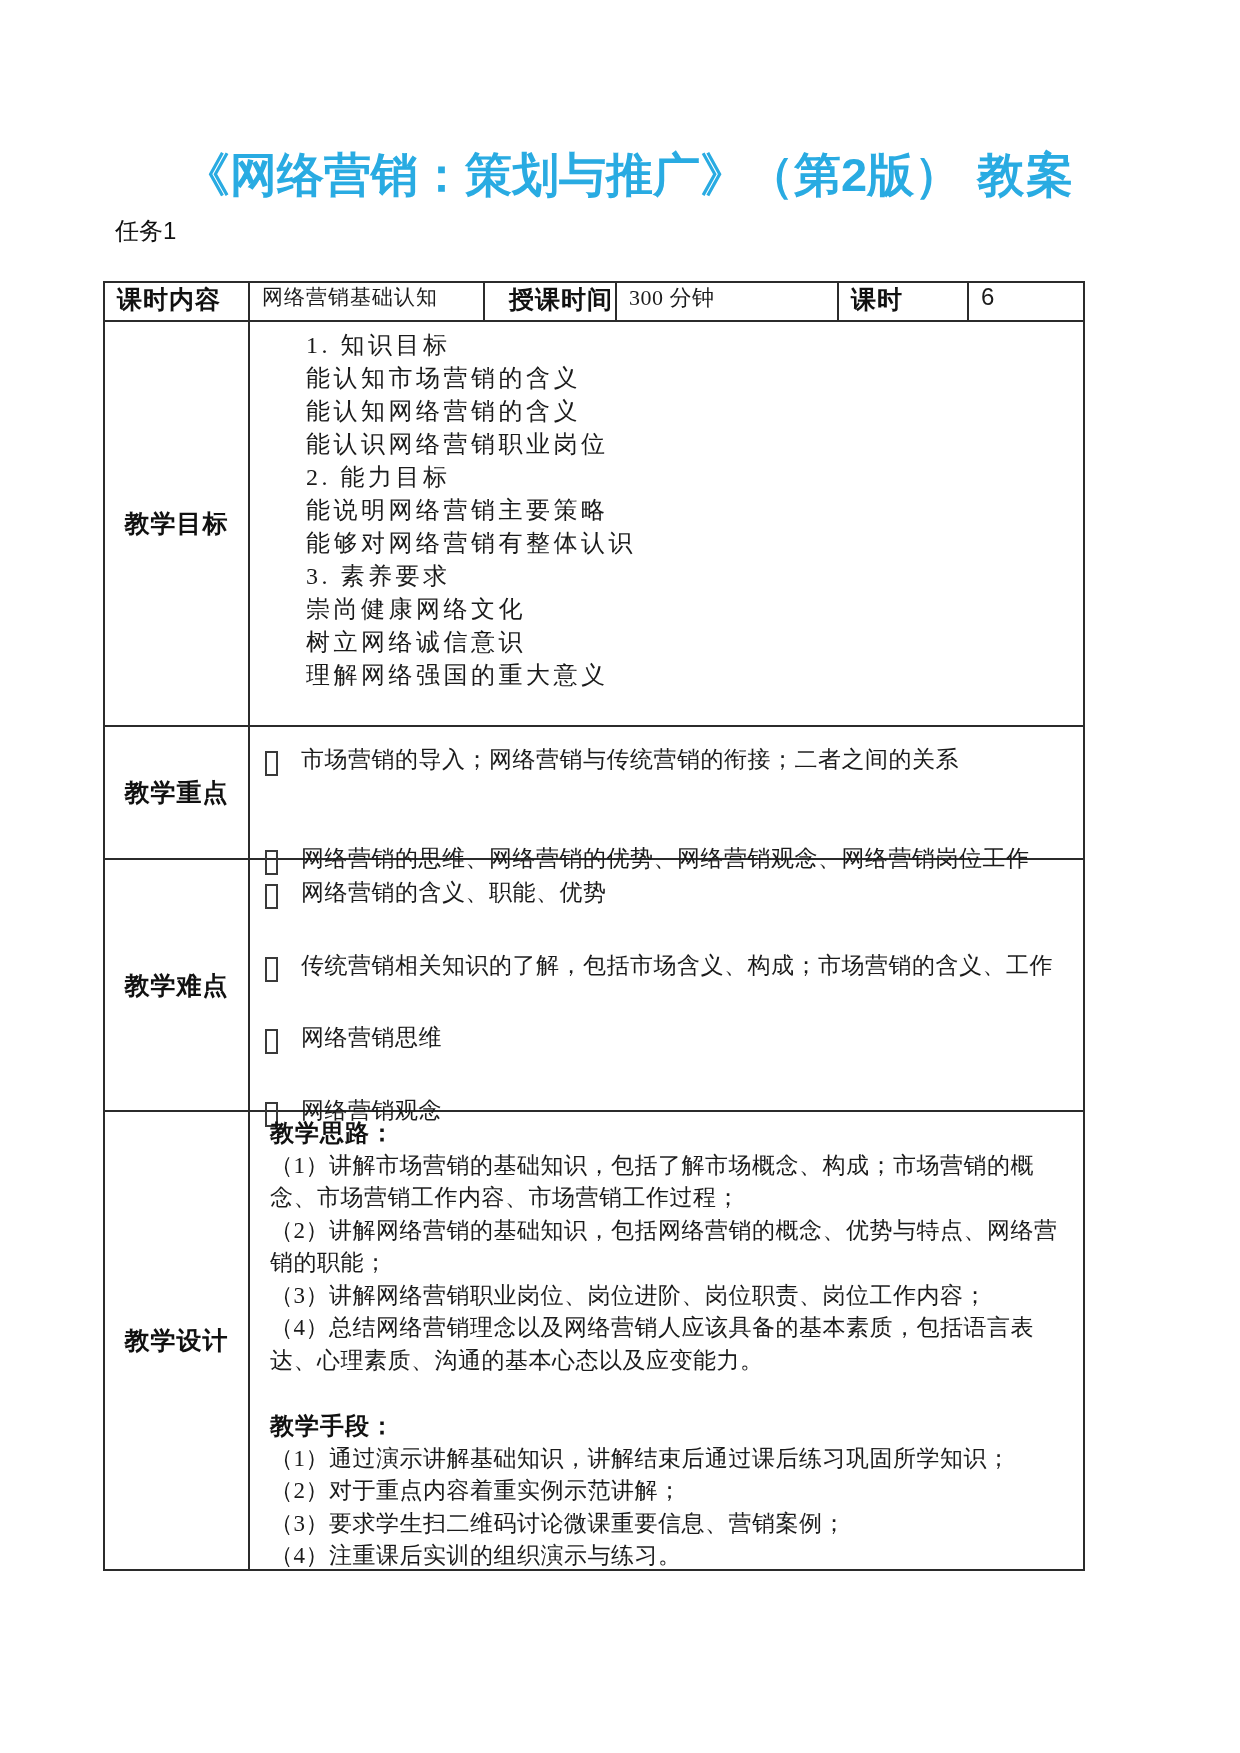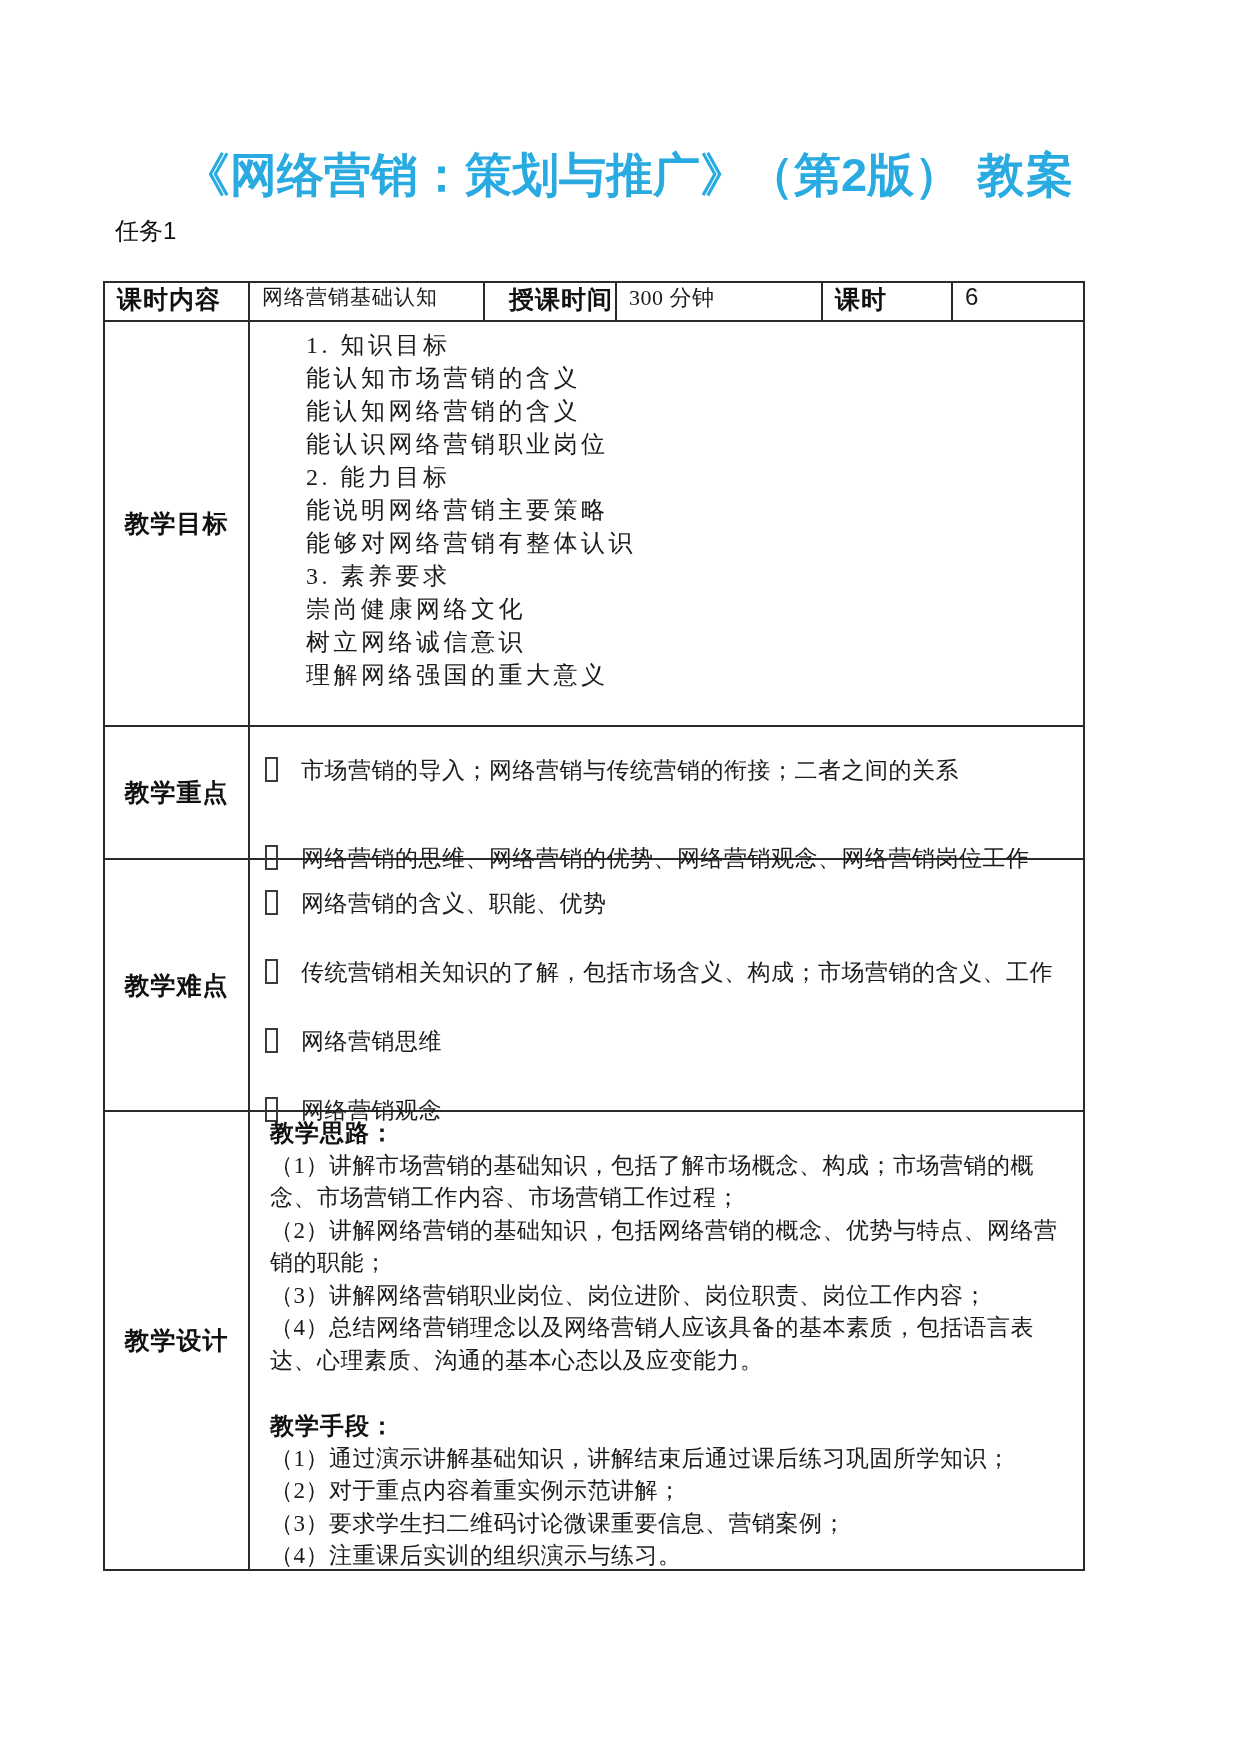--- a/index.html
+++ b/index.html
@@ -34,40 +34,40 @@
   .cell{box-sizing:border-box;}
   .v-b{border-right:2px solid #2b2b2b;}
   
   .info-row{height:37px;}
   .info-row .cell{display:flex;padding-left:12px;overflow:hidden;}
   .hdr-label{
     font-family:"Liberation Sans","DejaVu Sans",sans-serif;
     font-weight:700;font-size:25px;letter-spacing:1px;color:#111;
   }
   .c1{width:145px;} .c2{width:235px;} .c3{width:120px;margin-left:12px;}
-  .c4{width:206px;} .c5{width:130px;} .c6{flex:1;}
+  .c4{width:222px;} .c5{width:130px;} .c6{flex:1;}
   .info-val-sm{font-size:21px;letter-spacing:1px;}
   .info-val{font-size:22px;letter-spacing:0.5px;}
   .info-num{font-family:"Liberation Sans","DejaVu Sans",sans-serif;font-size:24px;}
   
   .label-cell{
     width:145px;display:flex;align-items:center;justify-content:center;
     font-family:"Liberation Sans","DejaVu Sans",sans-serif;
     font-weight:700;font-size:25px;letter-spacing:1px;color:#111;
   }
   .content-cell{flex:1;}
   .row-objectives{height:405px;}
   .objectives-content{padding:7px 10px 16px 56px;font-size:24px;line-height:33px;letter-spacing:3.5px;}
   .row-keypoints{height:133px;}
   .row-difficult{height:252px;}
   .bullets-content{
     display:flex;flex-direction:column;justify-content:space-between;
     padding:17px 20px 16px 15px;height:100%;
   }
-  .bullet-line{font-size:23px;line-height:32px;letter-spacing:0.5px;display:flex;align-items:flex-start;margin-top:11px;}
+  .bullet-line{font-size:23px;line-height:32px;letter-spacing:0.5px;display:flex;align-items:flex-end;}
   .tofu{
     display:inline-block;flex:none;width:13px;height:25px;margin-top:2px;
     border:2px solid #3a3a3a;box-sizing:border-box;
   }
   .bullet-text{margin-left:23px;}
   .row-design{height:459px;}
   .design-content{padding:5px 14px 0 20px;font-size:23px;line-height:32.5px;letter-spacing:0.5px;}
   .design-heading{
     font-family:"Liberation Sans","DejaVu Sans",sans-serif;
     font-weight:700;font-size:24px;letter-spacing:1px;color:#111;

